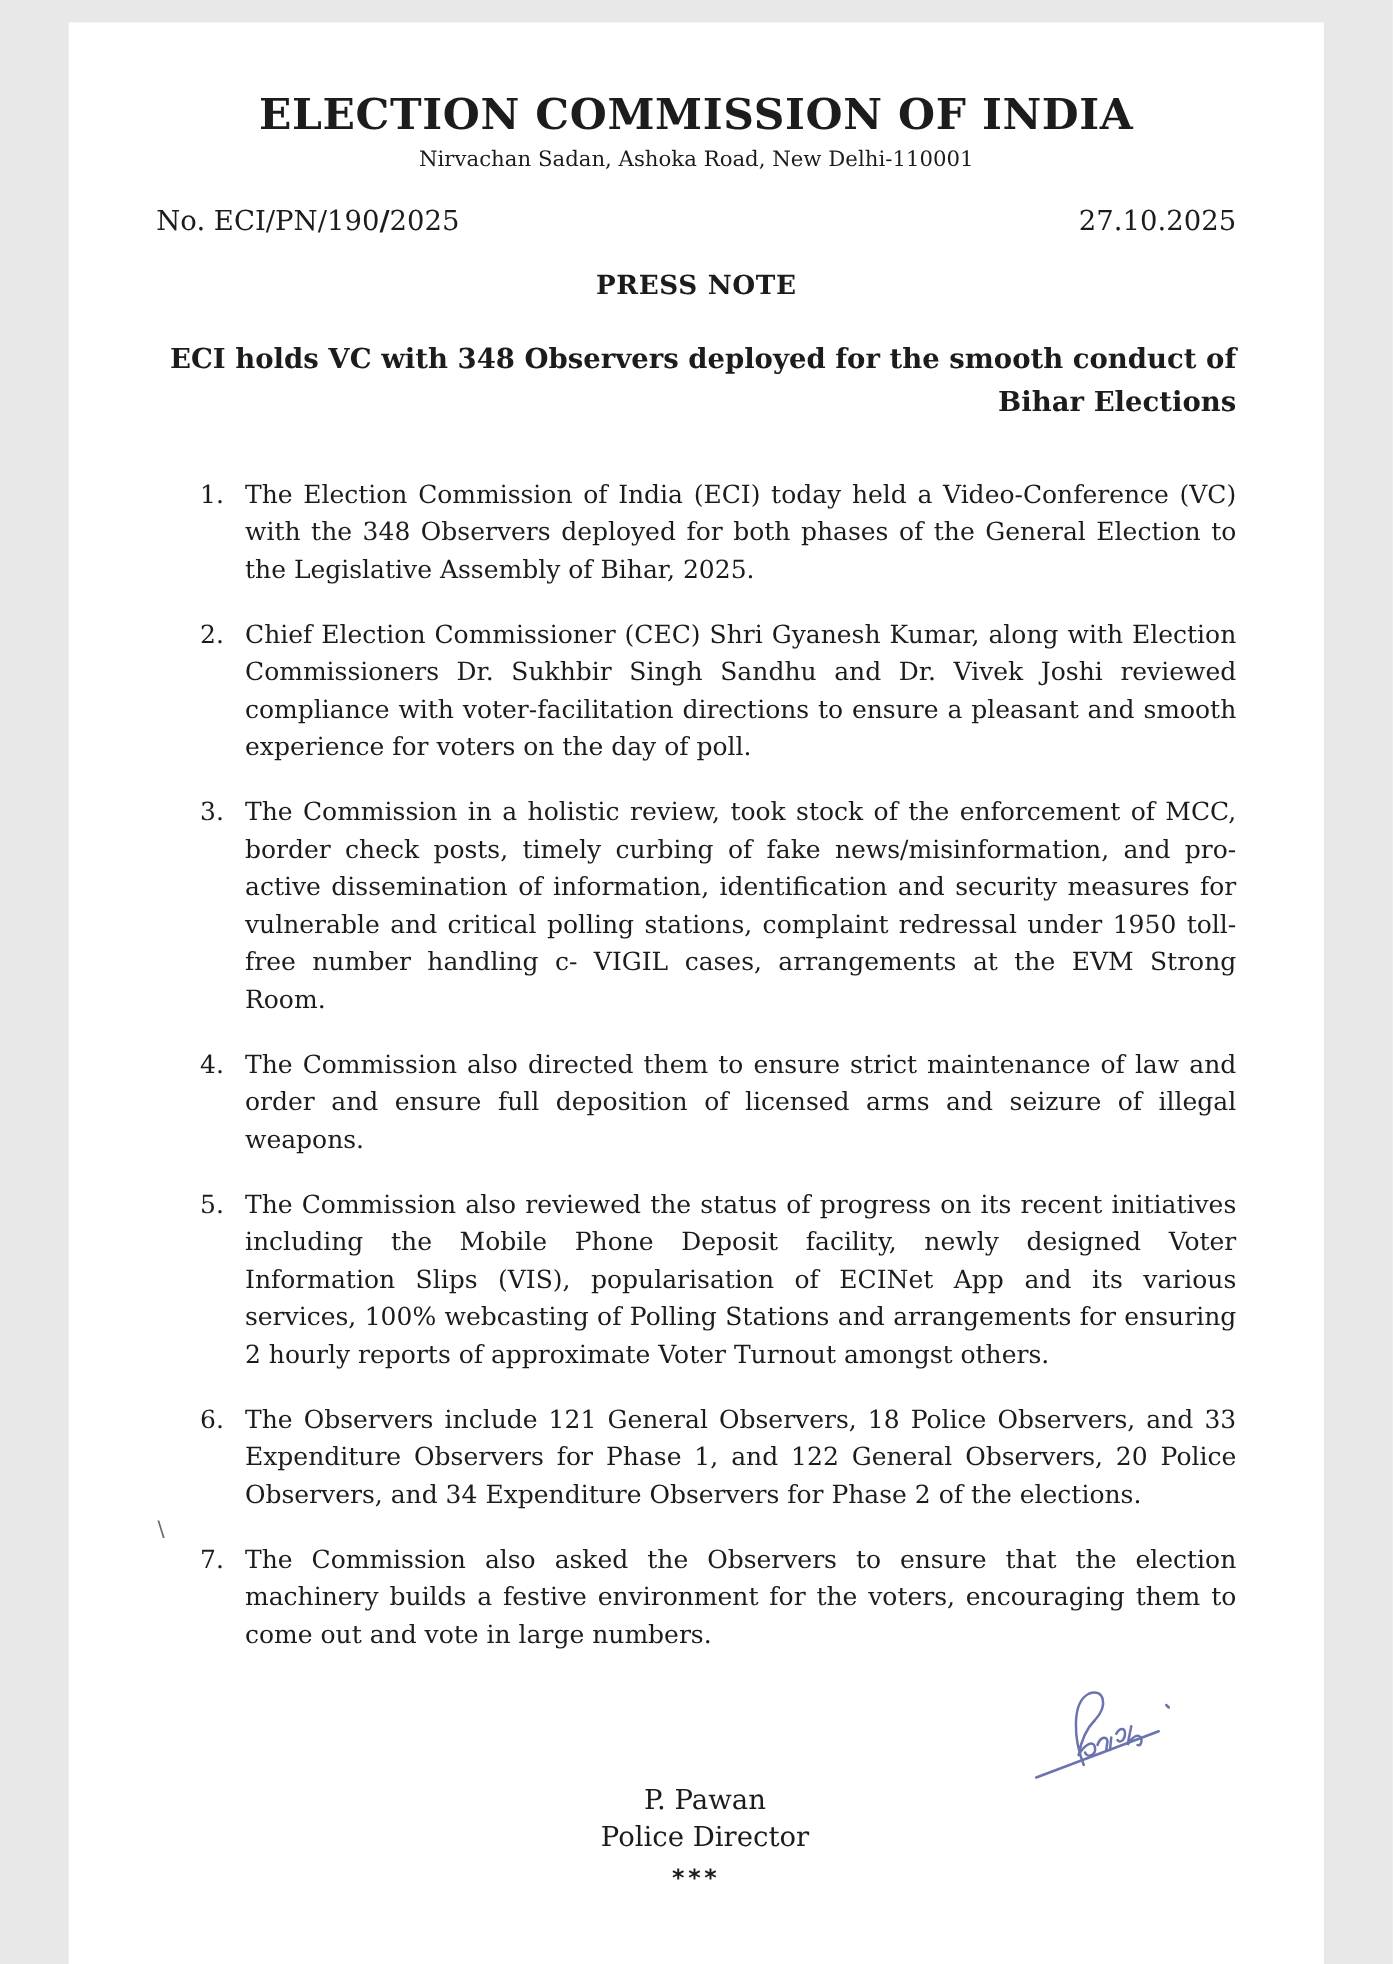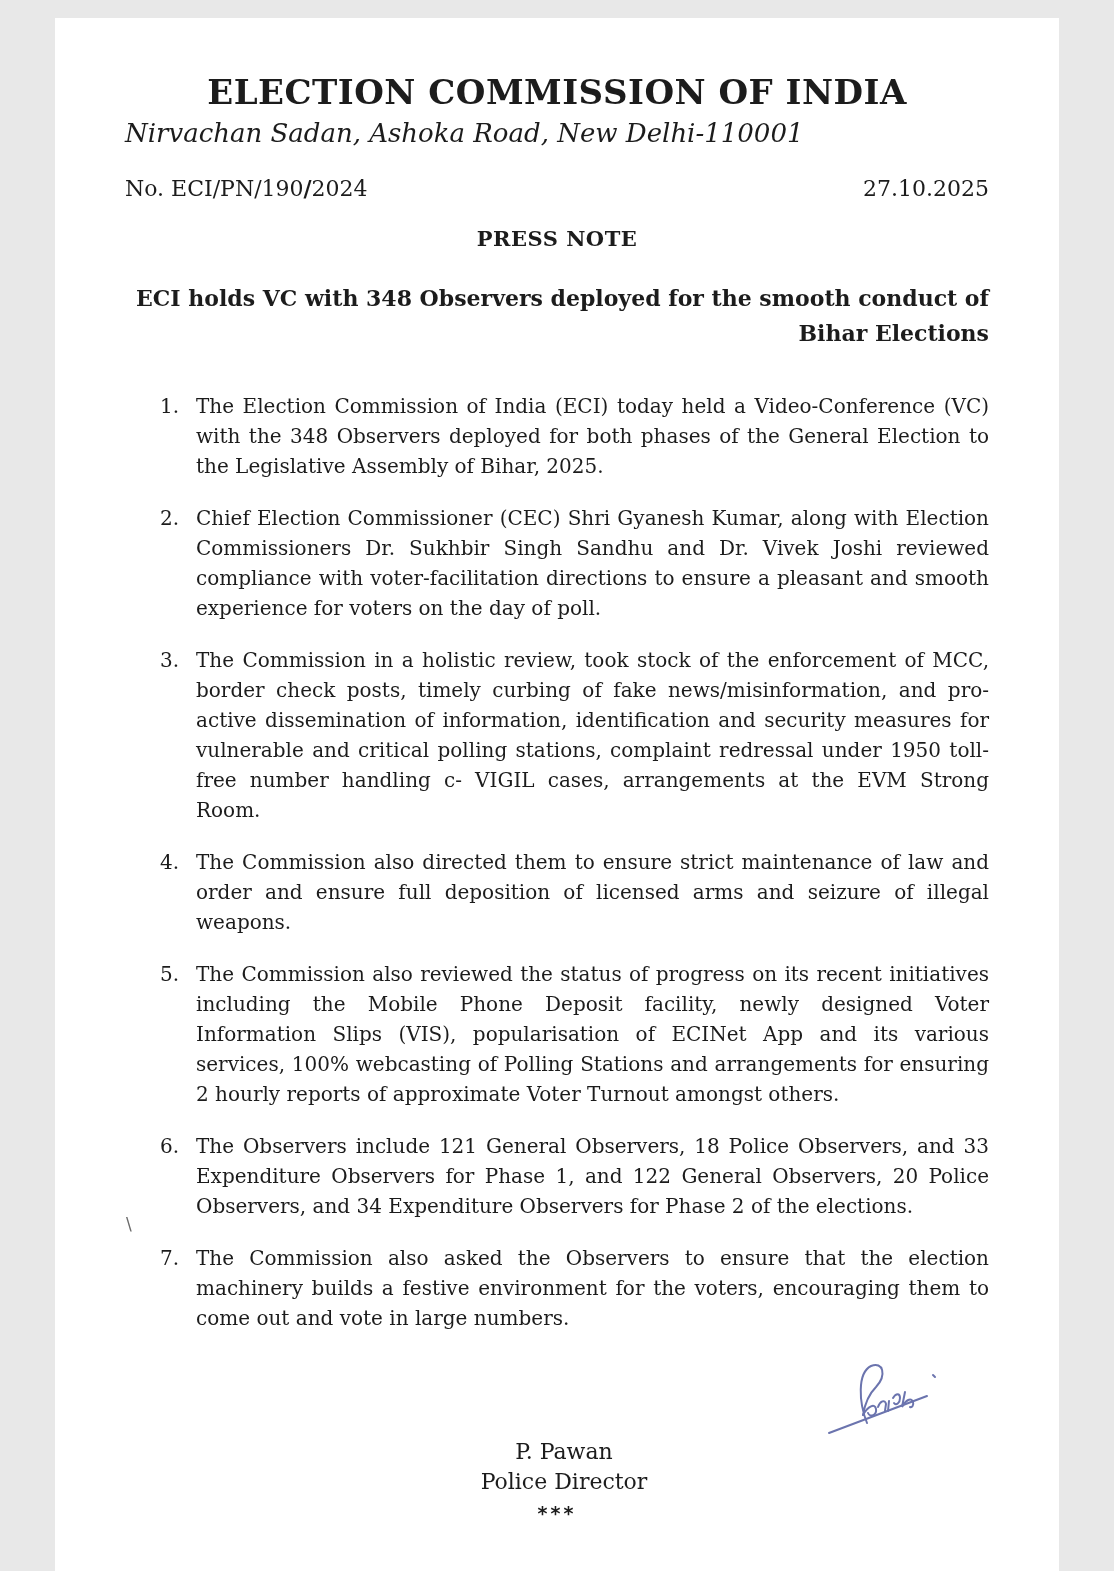--- a/index.html
+++ b/index.html
@@ -19,22 +19,22 @@
   }
   .org-name {
     text-align: center;
     font-size: 34px;
     font-weight: bold;
     margin: 0;
     letter-spacing: 0.5px;
     line-height: 1.1;
   }
   .address {
-    font-style: italic;
-    font-size: 26px;
+    text-align: center;
+    font-size: 17px;
     margin-top: 7px;
     line-height: 1.2;
   }
   .meta-row {
     display: flex;
     justify-content: space-between;
     align-items: baseline;
     font-size: 22px;
     margin-top: 25px;
   }
@@ -104,21 +104,21 @@
 <body>
 
 <div class="page">
   <div class="doc">
 
     <h1 class="org-name">ELECTION COMMISSION OF INDIA</h1>
 
     <div class="address">Nirvachan Sadan, Ashoka Road, New Delhi-110001</div>
 
     <div class="meta-row">
-      <div><span>No. ECI/PN/190</span><span class="ref-slash">/</span><span>2024</span></div>
+      <div><span>No. ECI/PN/190</span><span class="ref-slash">/</span><span>2025</span></div>
       <div>27.10.2025</div>
     </div>
 
     <div class="press-note">PRESS NOTE</div>
 
     <div class="note-title">ECI holds VC with 348 Observers deployed for the smooth conduct of Bihar Elections</div>
 
     <div class="items">
       <div class="item">
         <span class="num">1.</span>

